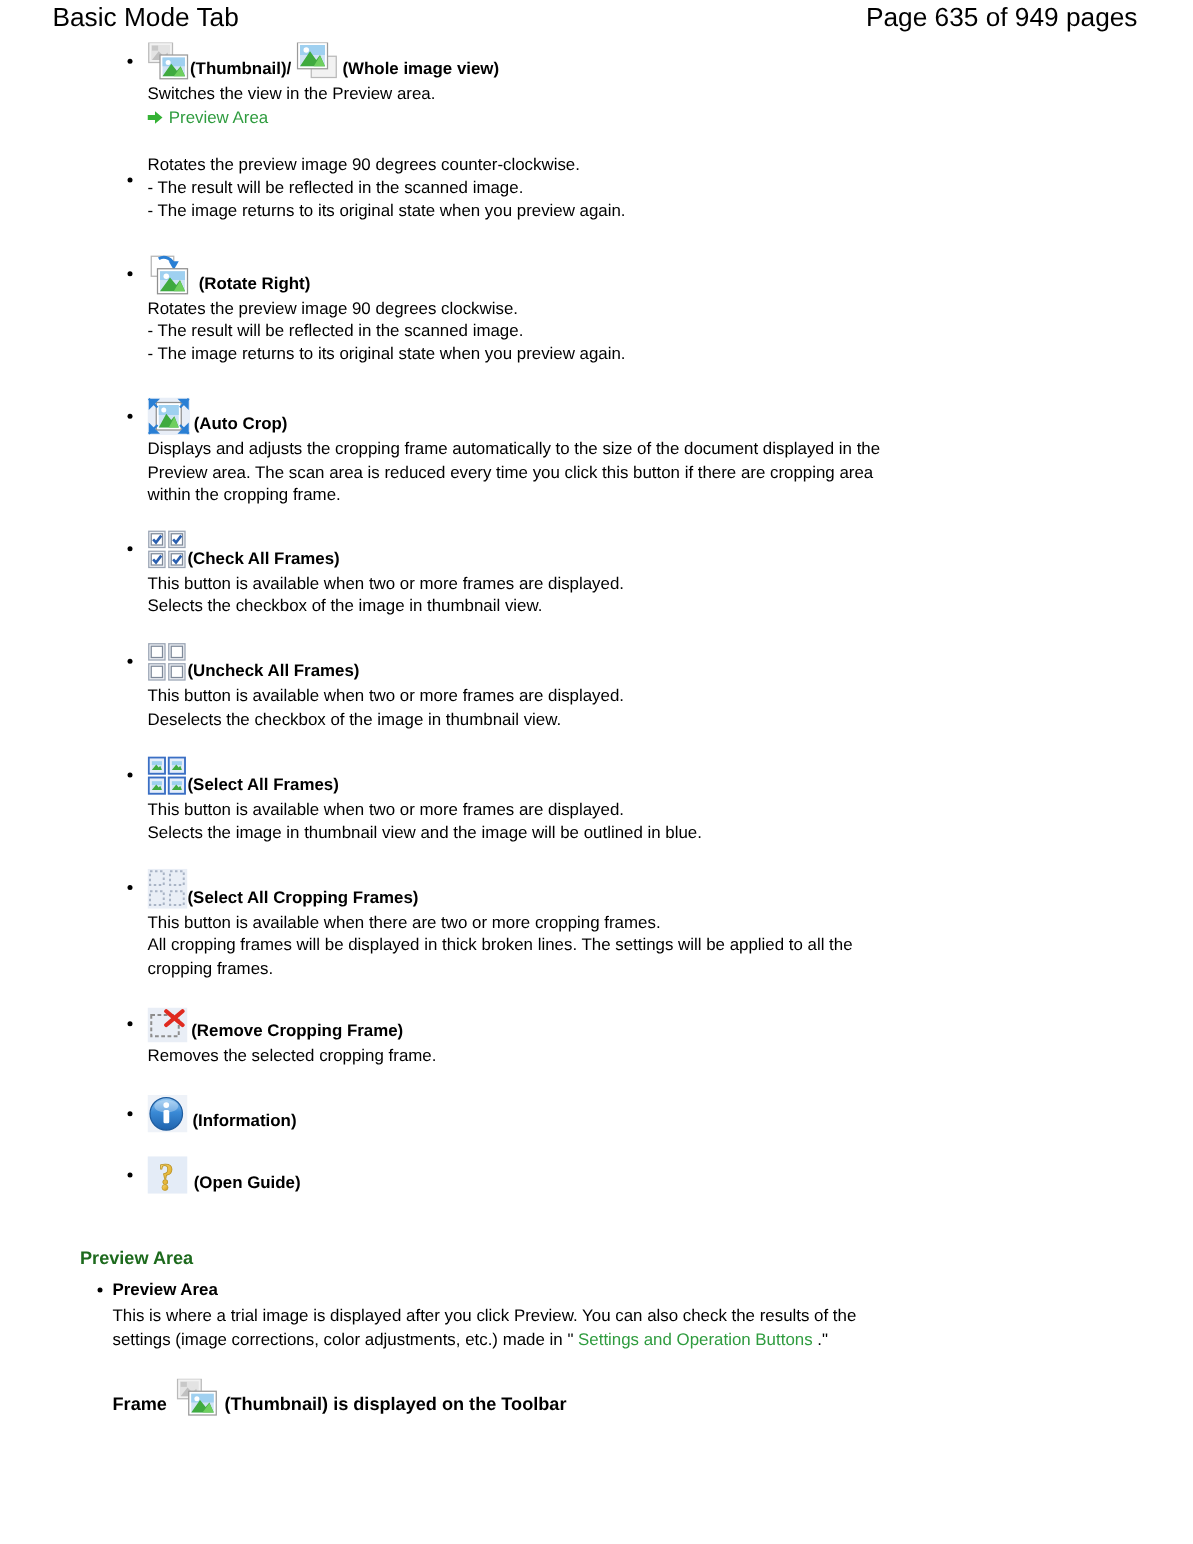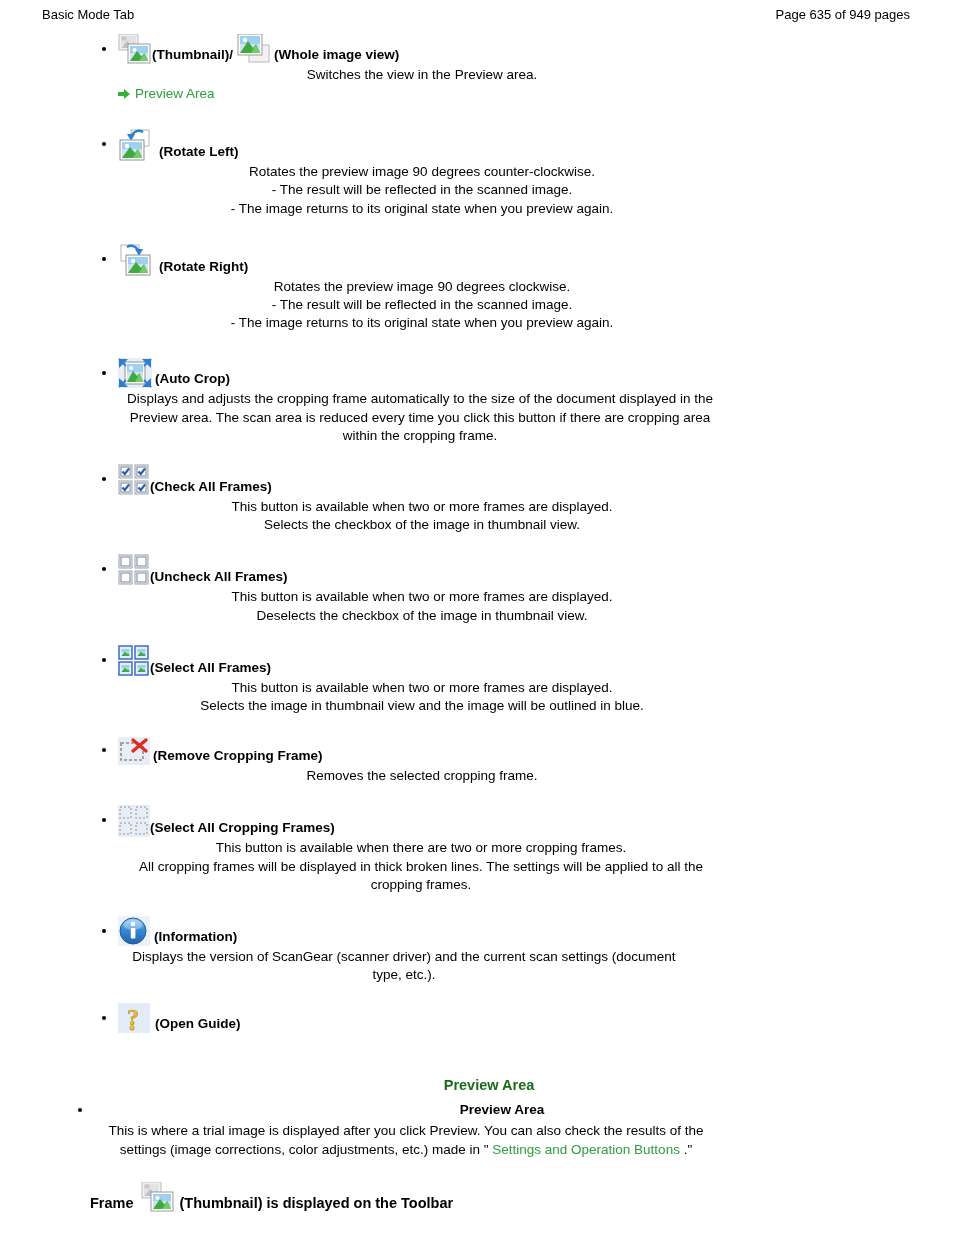--- a/index.html
+++ b/index.html
@@ -16,28 +16,28 @@
     overflow: hidden;
     position: relative;
   }
 
   
   .page-header {
     display: flex;
     justify-content: space-between;
     align-items: flex-end;
     padding: 2px 44px 0 42px;
-    font-size: 13px;
+    font-size: 21px;
     line-height: 26px;
   }
   .page-header .hdr-title { font-weight: 400; }
   .page-header .hdr-page  { font-weight: 400; }
 
   
-  .content { padding: 0 40px 0 40px; text-align: center; }
+  .content { padding: 0 40px 0 40px; }
 
   ul.bullets {
     list-style: none;
     margin: 0;
     padding: 0;
   }
   li.item {
     position: relative;
     padding-left: 78px;
     margin: 0;
@@ -191,36 +191,20 @@
           <svg width="13" height="12" viewBox="0 0 13 12">
             <polygon points="0,4 6,4 6,1 12,6 6,11 6,8 0,8" fill="#35b235"></polygon>
           </svg>
         </span>
         <a class="greenlink" href="#">Preview Area</a>
       </div>
     </li>
 
     <li class="item" style="margin-top:20px">
       <span class="bullet"></span>
-      <div class="item-head">
-        <span class="icon">
-          <svg width="36" height="32" viewBox="0 0 36 32">
-            <rect x="13" y="1" width="18" height="16" fill="#ffffff" stroke="#b4b4b4" stroke-width="1"></rect>
-            <path d="M13 9 A8 8 0 0 1 25 3" fill="none" stroke="#2a7fd4" stroke-width="2.4"></path>
-            <polygon points="9,5 17,5 13,12" fill="#2a7fd4"></polygon>
-            <rect x="2" y="11" width="24" height="20" fill="#ffffff" stroke="#8f8f8f" stroke-width="1"></rect>
-            <rect x="4" y="13" width="20" height="16" fill="#cfe3f5"></rect>
-            <rect x="4" y="13" width="20" height="7" fill="#9fd0f0"></rect>
-            <circle cx="9" cy="17" r="2.2" fill="#ffffff"></circle>
-            <polygon points="4,29 12,18 17,24 20,20 24,29" fill="#3faa3f"></polygon>
-            <polygon points="15,29 20,20.5 24,29" fill="#6fcf5f"></polygon>
-          </svg>
-        </span>
-        <span class="label" style="margin-left:5px">(Rotate Left)</span>
-      </div>
       <div class="desc">
         <span class="ln">Rotates the preview image 90 degrees counter-clockwise.</span>
         <span class="ln">- The result will be reflected in the scanned image.</span>
         <span class="ln">- The image returns to its original state when you preview again.</span>
       </div>
     </li>
 
     <li class="item" style="margin-top:20px">
       <span class="bullet"></span>
       <div class="item-head">
@@ -363,55 +347,55 @@
       <div class="desc">
         <span class="ln">This button is available when two or more frames are displayed.</span>
         <span class="ln">Selects the image in thumbnail view and the image will be outlined in blue.</span>
       </div>
     </li>
 
     <li class="item" style="margin-top:14px">
       <span class="bullet"></span>
       <div class="item-head">
         <span class="icon">
-          <svg width="32" height="28" viewBox="0 0 32 28">
-            <rect x="0" y="0" width="32" height="28" fill="#e9eef6"></rect>
-            <rect x="3" y="6" width="22" height="17" fill="none" stroke="#8d8d8d" stroke-width="1.6" stroke-dasharray="3 2"></rect>
-            <g stroke="#e02b20" stroke-width="3.4" stroke-linecap="round">
-              <line x1="15" y1="3" x2="28" y2="14"></line>
-              <line x1="28" y1="3" x2="15" y2="14"></line>
-            </g>
-          </svg>
-        </span>
-        <span class="label" style="margin-left:3px">(Remove Cropping Frame)</span>
-      </div>
-      <div class="desc">
-        <span class="ln">Removes the selected cropping frame.</span>
-      </div>
-    </li>
-
-    <li class="item" style="margin-top:14px">
-      <span class="bullet"></span>
-      <div class="item-head">
-        <span class="icon">
           <svg width="32" height="32" viewBox="0 0 32 32">
             <rect x="0" y="0" width="32" height="32" fill="#e9eef6"></rect>
             <g fill="none" stroke="#a9b4c6" stroke-width="1.6" stroke-dasharray="2 2">
               <rect x="2" y="2" width="11" height="11"></rect>
               <rect x="18" y="2" width="11" height="11"></rect>
               <rect x="2" y="18" width="11" height="11"></rect>
               <rect x="18" y="18" width="11" height="11"></rect>
             </g>
           </svg>
         </span>
         <span class="label">(Select All Cropping Frames)</span>
       </div>
       <div class="desc" style="max-width:606px">
         <span class="ln">This button is available when there are two or more cropping frames.</span>
         <span>All cropping frames will be displayed in thick broken lines. The settings will be applied to all the cropping frames.</span>
+      </div>
+    </li>
+
+    <li class="item" style="margin-top:14px">
+      <span class="bullet"></span>
+      <div class="item-head">
+        <span class="icon">
+          <svg width="32" height="28" viewBox="0 0 32 28">
+            <rect x="0" y="0" width="32" height="28" fill="#e9eef6"></rect>
+            <rect x="3" y="6" width="22" height="17" fill="none" stroke="#8d8d8d" stroke-width="1.6" stroke-dasharray="3 2"></rect>
+            <g stroke="#e02b20" stroke-width="3.4" stroke-linecap="round">
+              <line x1="15" y1="3" x2="28" y2="14"></line>
+              <line x1="28" y1="3" x2="15" y2="14"></line>
+            </g>
+          </svg>
+        </span>
+        <span class="label" style="margin-left:3px">(Remove Cropping Frame)</span>
+      </div>
+      <div class="desc">
+        <span class="ln">Removes the selected cropping frame.</span>
       </div>
     </li>
 
     <li class="item" style="margin-top:16px">
       <span class="bullet"></span>
       <div class="item-head">
         <span class="icon">
           <svg width="32" height="30" viewBox="0 0 32 30">
             <rect x="0" y="0" width="32" height="30" fill="#eef2f8"></rect>
             <defs>
@@ -421,23 +405,20 @@
                 <stop offset="100%" stop-color="#1f63ad"></stop>
               </linearGradient>
             </defs>
             <circle cx="15" cy="15" r="13" fill="url(#infoGrad)" stroke="#1f5c9e" stroke-width="1"></circle>
             <ellipse cx="15" cy="9" rx="9.5" ry="5" fill="#ffffff" opacity="0.30"></ellipse>
             <circle cx="15" cy="8" r="2.3" fill="#ffffff"></circle>
             <rect x="12.8" y="12" width="4.6" height="10.5" rx="1.2" fill="#ffffff"></rect>
           </svg>
         </span>
         <span class="label" style="margin-left:4px">(Information)</span>
-      </div>
-      <div class="desc" style="max-width:572px">
-        <span>Displays the version of ScanGear (scanner driver) and the current scan settings (document type, etc.).</span>
       </div>
     </li>
 
     <li class="item" style="margin-top:13px">
       <span class="bullet"></span>
       <div class="item-head">
         <span class="icon">
           <svg width="32" height="30" viewBox="0 0 32 30">
             <rect x="0" y="0" width="32" height="30" fill="#e4ecf7"></rect>
             <defs>

